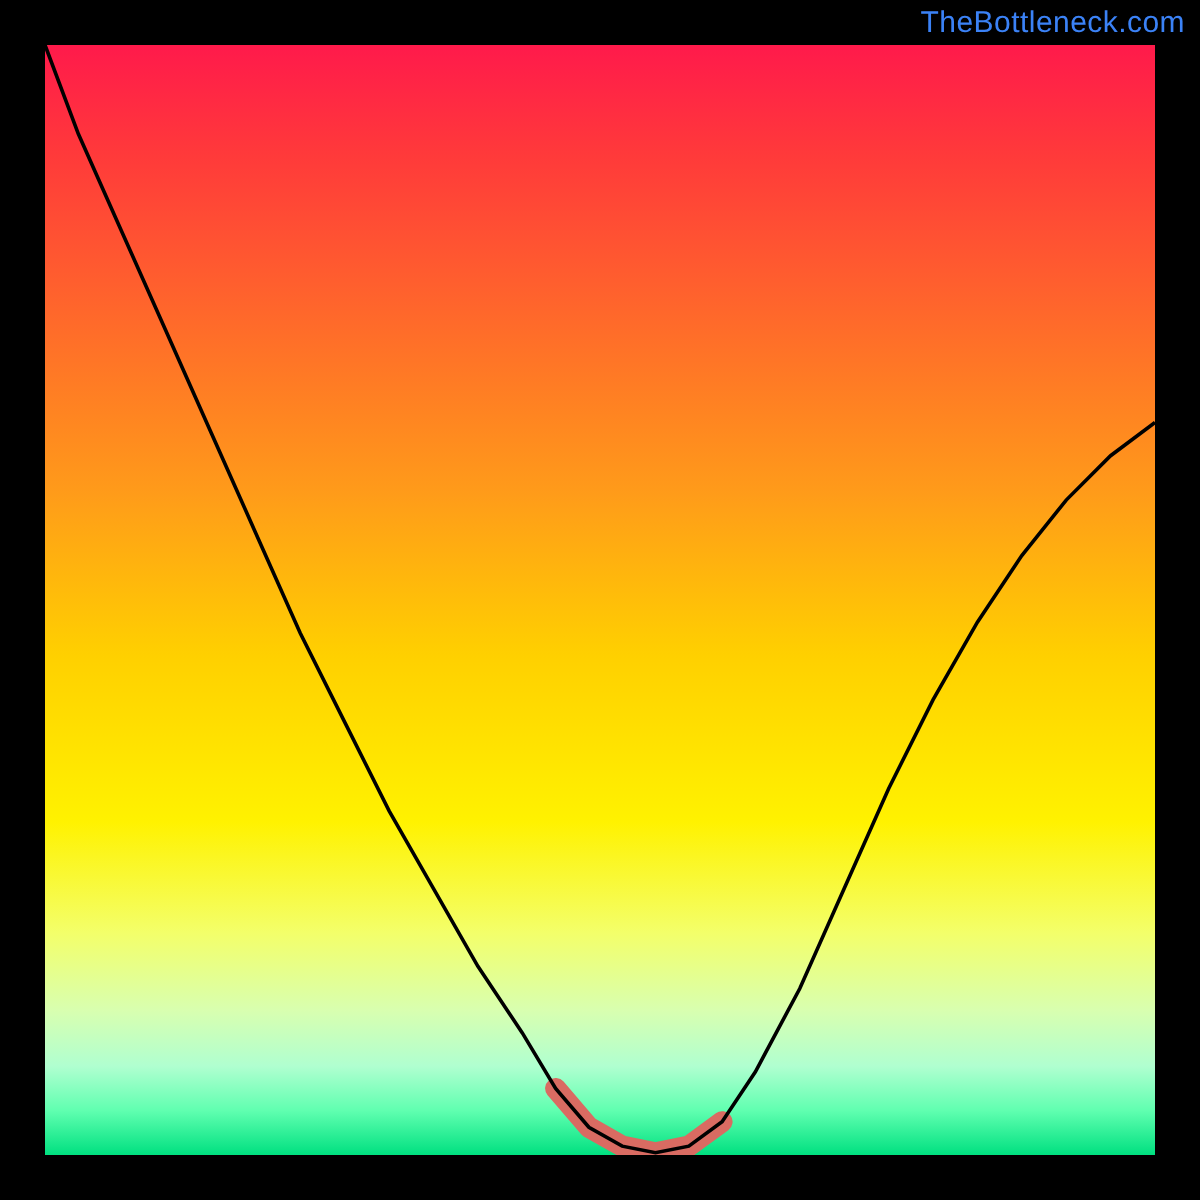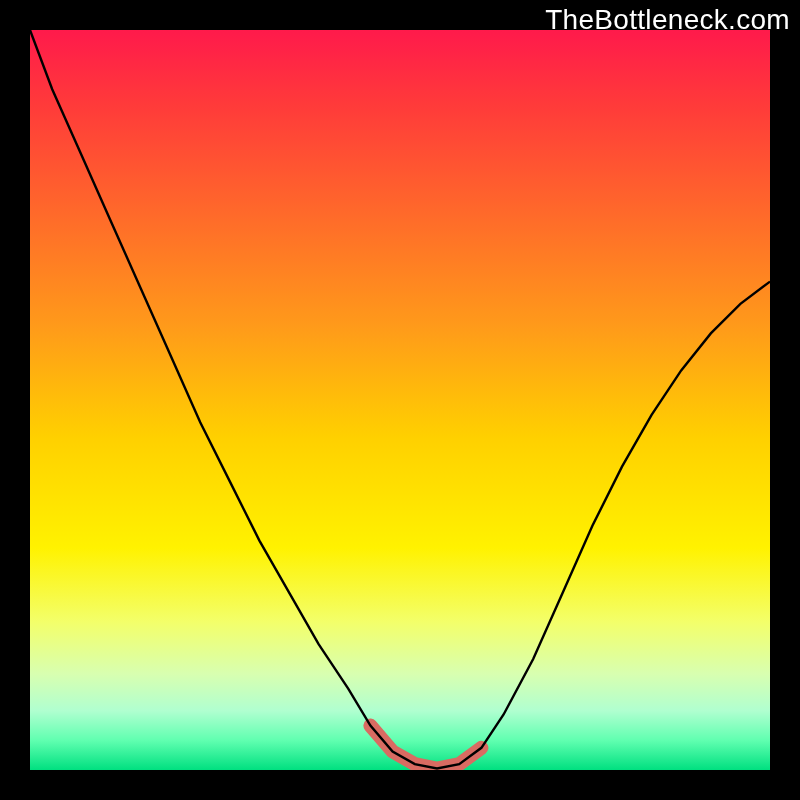--- a/index.html
+++ b/index.html
@@ -7,23 +7,23 @@
   .frame {
     position: relative;
     width: 800px;
     height: 800px;
     background: #000;
   }
   .watermark {
     position: absolute;
     top: 4px;
     right: 10px;
-    color: #ffffff;
+    color: #3b82f6;
     font-family: Arial, Helvetica, sans-serif;
-    font-size: 28px;
+    font-size: 20px;
     font-weight: 500;
     letter-spacing: 0.3px;
     z-index: 5;
   }
   .plot {
     position: absolute;
     left: 30px;
     top: 30px;
     width: 740px;
     height: 740px;

